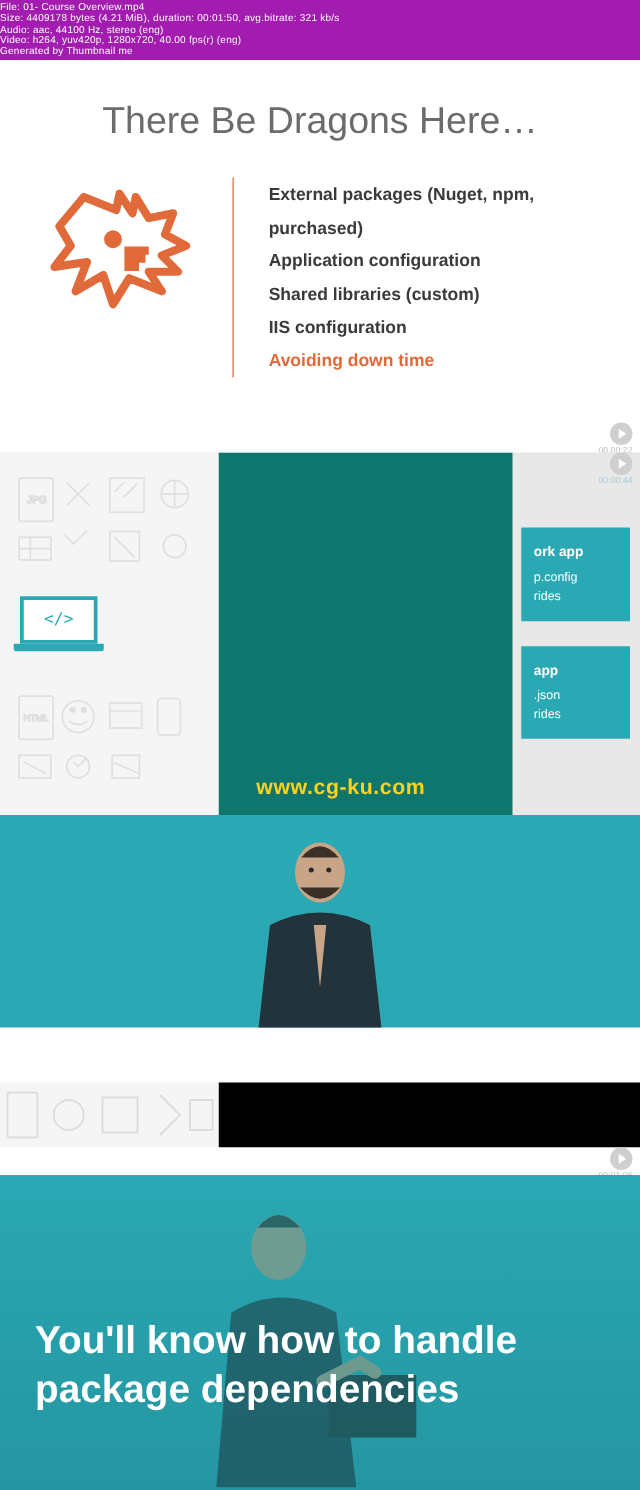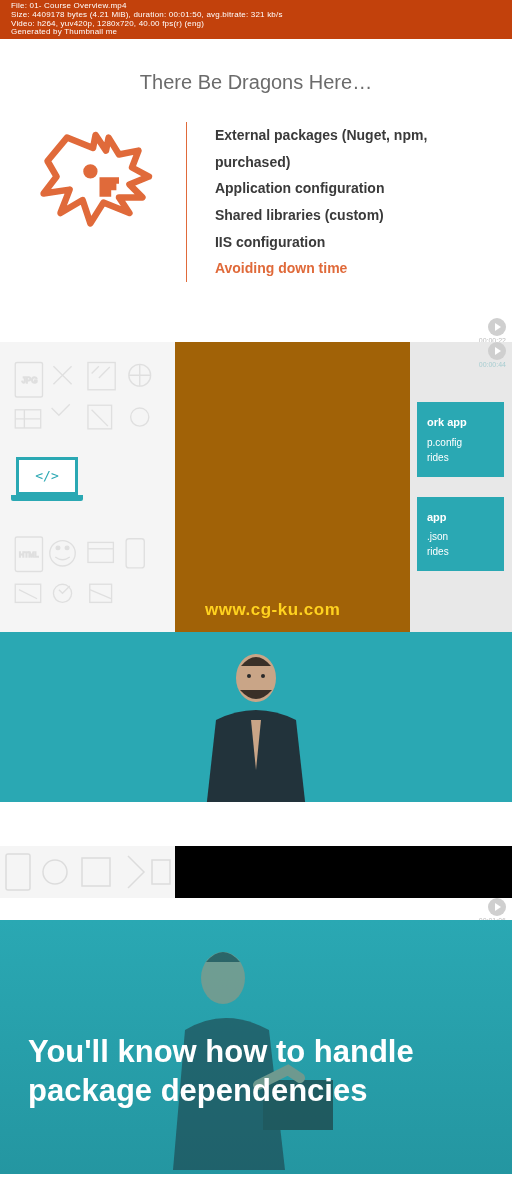--- a/index.html
+++ b/index.html
@@ -4,39 +4,39 @@
 <style>
   * { margin: 0; padding: 0; box-sizing: border-box; }
   body {
     width: 512px;
     font-family: Arial, Helvetica, sans-serif;
     background: #fff;
   }
 
   
   .meta {
-    background: #c2410c;
+    background: #a21caf;
     color: #fff;
     font-size: 8px;
     line-height: 1.1;
-    padding: 2px 11px;
+    padding: 2px 0;
     letter-spacing: 0.2px;
   }
 
   
   .slide1 {
     background: #fff;
     padding: 32px 28px 36px;
     position: relative;
   }
   .slide1 h1 {
     text-align: center;
     font-weight: 300;
     color: #6b6b6b;
-    font-size: 20px;
+    font-size: 30px;
     margin-bottom: 28px;
   }
   .s1-row { display: flex; gap: 28px; align-items: flex-start; }
   .dragon { width: 130px; height: 130px; flex-shrink: 0; }
   .dragon svg { width: 100%; height: 100%; }
   .divider { width: 1px; background: #e06a3a; align-self: stretch; }
   .bullets {
     font-size: 14px;
     color: #3a3a3a;
     font-weight: 600;
@@ -104,21 +104,21 @@
     background: #2aa8b3;
     color: #fff;
     font-size: 10px;
     padding: 12px 6px 12px 10px;
     line-height: 1.5;
   }
   .card .ct { font-weight: 700; font-size: 11px; margin-bottom: 4px; }
 
   .black-box {
     position: absolute; left: 175px; top: 0; width: 235px; height: 100%;
-    background: #a16207;
+    background: #0f766e;
     display: flex; align-items: flex-end;
     padding-bottom: 12px;
   }
   .watermark {
     color: #ffd21f;
     font-weight: 700;
     font-size: 17px;
     margin-left: 30px;
     letter-spacing: 0.5px;
   }
@@ -171,20 +171,21 @@
     position: absolute; left: 22%; top: 10px; width: 240px; opacity: 0.9;
   }
 
 </style>
 </head>
 <body>
 
 <div class="meta">
   <div>File: 01- Course Overview.mp4</div>
   <div>Size: 4409178 bytes (4.21 MiB), duration: 00:01:50, avg.bitrate: 321 kb/s</div>
+  <div>Audio: aac, 44100 Hz, stereo (eng)</div>
   <div>Video: h264, yuv420p, 1280x720, 40.00 fps(r) (eng)</div>
   <div>Generated by Thumbnail me</div>
 </div>
 
 <div class="slide1">
   <h1>There Be Dragons Here…</h1>
   <div class="s1-row">
     <div class="dragon">
       <svg viewBox="0 0 100 100">
         <g fill="none" stroke="#e06a3a" stroke-width="5" stroke-linejoin="round">

